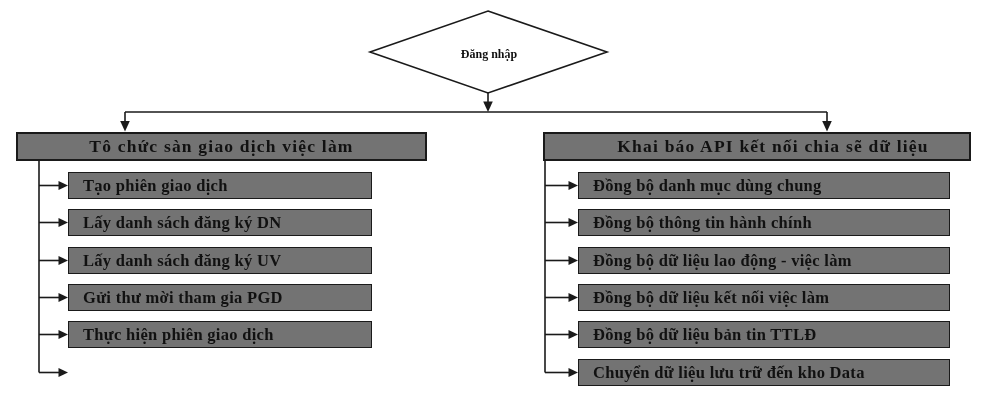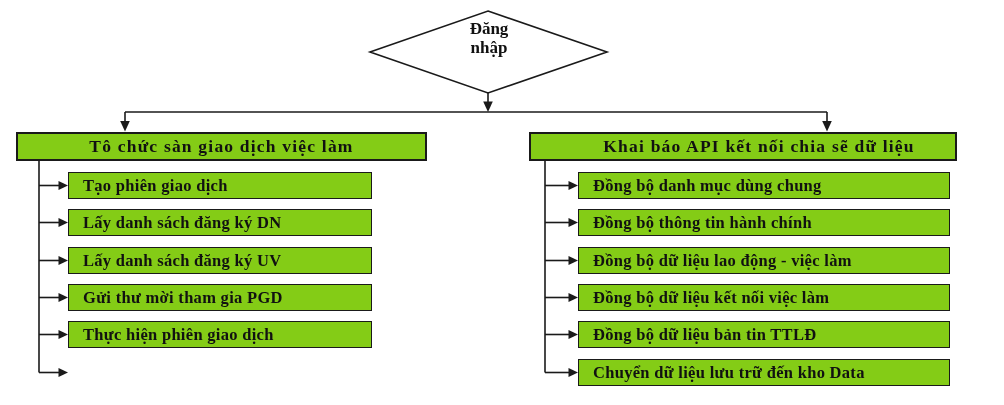--- a/index.html
+++ b/index.html
@@ -19,47 +19,47 @@
   svg.connectors {
     position: absolute;
     left: 0;
     top: 0;
     width: 1004px;
     height: 405px;
   }
   .diamond-label {
     position: absolute;
     left: 452px;
-    top: 19px;
+    top: 45px;
     width: 74px;
     text-align: center;
-    font-size: 17px;
+    font-size: 12px;
     font-weight: bold;
     line-height: 19px;
   }
   .box {
     position: absolute;
     box-sizing: border-box;
-    background: #84cc16;
+    background: #737373;
     border: 2px solid #1a1a1a;
     display: flex;
     align-items: center;
     white-space: nowrap;
     overflow: hidden;
   }
   .header-box {
     justify-content: center;
     font-weight: bold;
     font-size: 17.5px;
     letter-spacing: 1.2px;
     height: 29px;
     top: 132px;
   }
   .header-left  { left: 16px;  width: 411px; }
-  .header-right { left: 529px; width: 428px; padding-left: 32px; }
+  .header-right { left: 543px; width: 428px; padding-left: 32px; }
   .item-box {
     height: 27px;
     padding-left: 14px;
     font-size: 16.5px;
     font-weight: bold;
     letter-spacing: 0.3px;
     border-width: 1.5px;
   }
   .item-left  { left: 68px;  width: 304px; }
   .item-right { left: 578px; width: 372px; }

